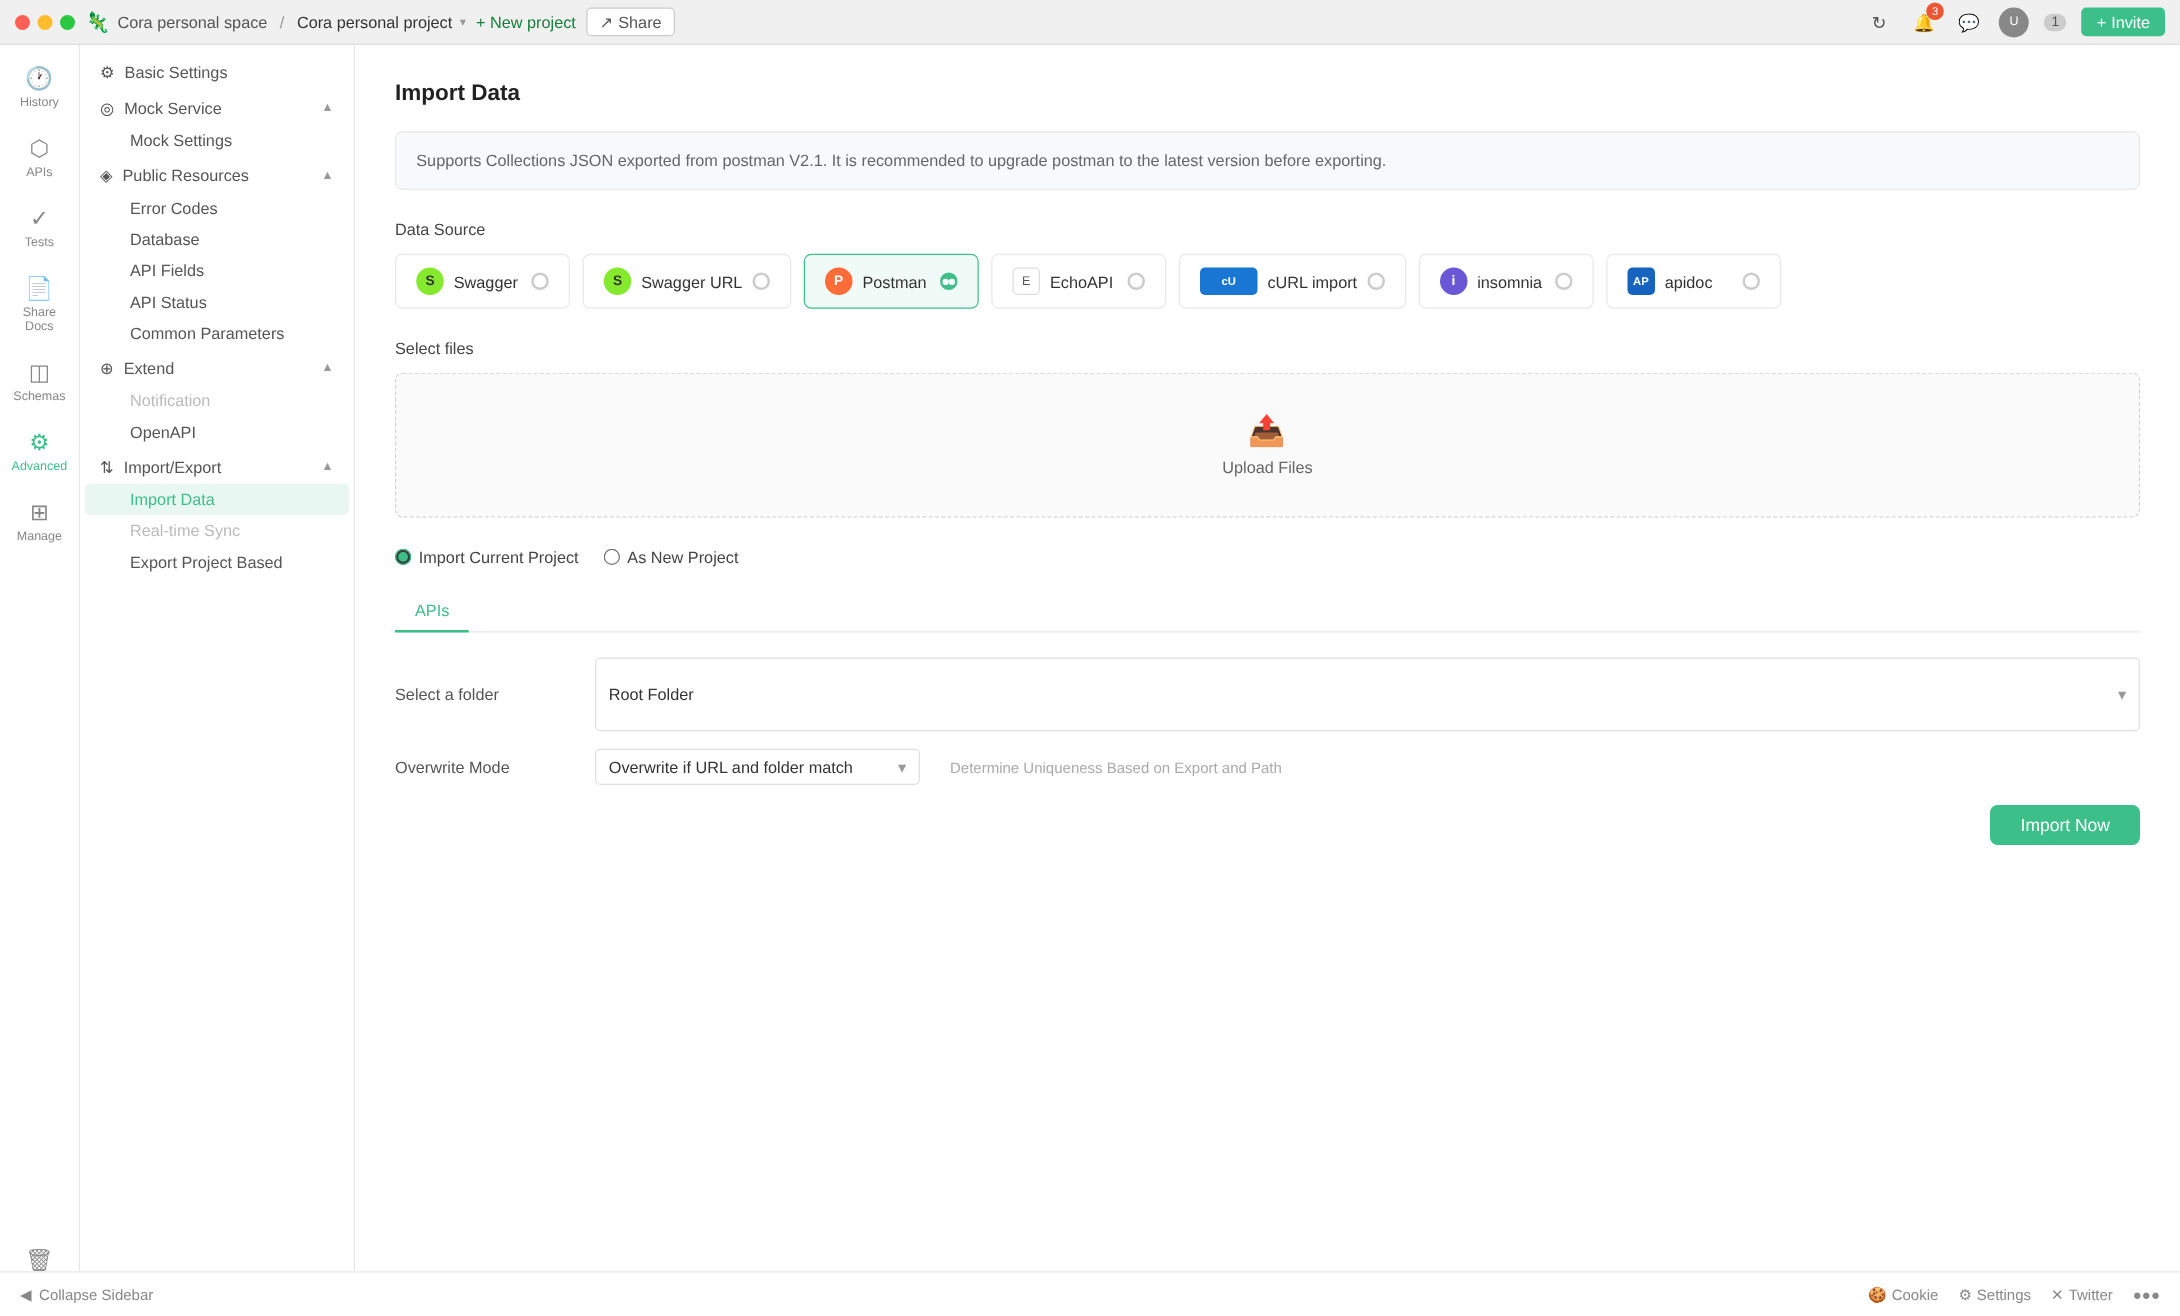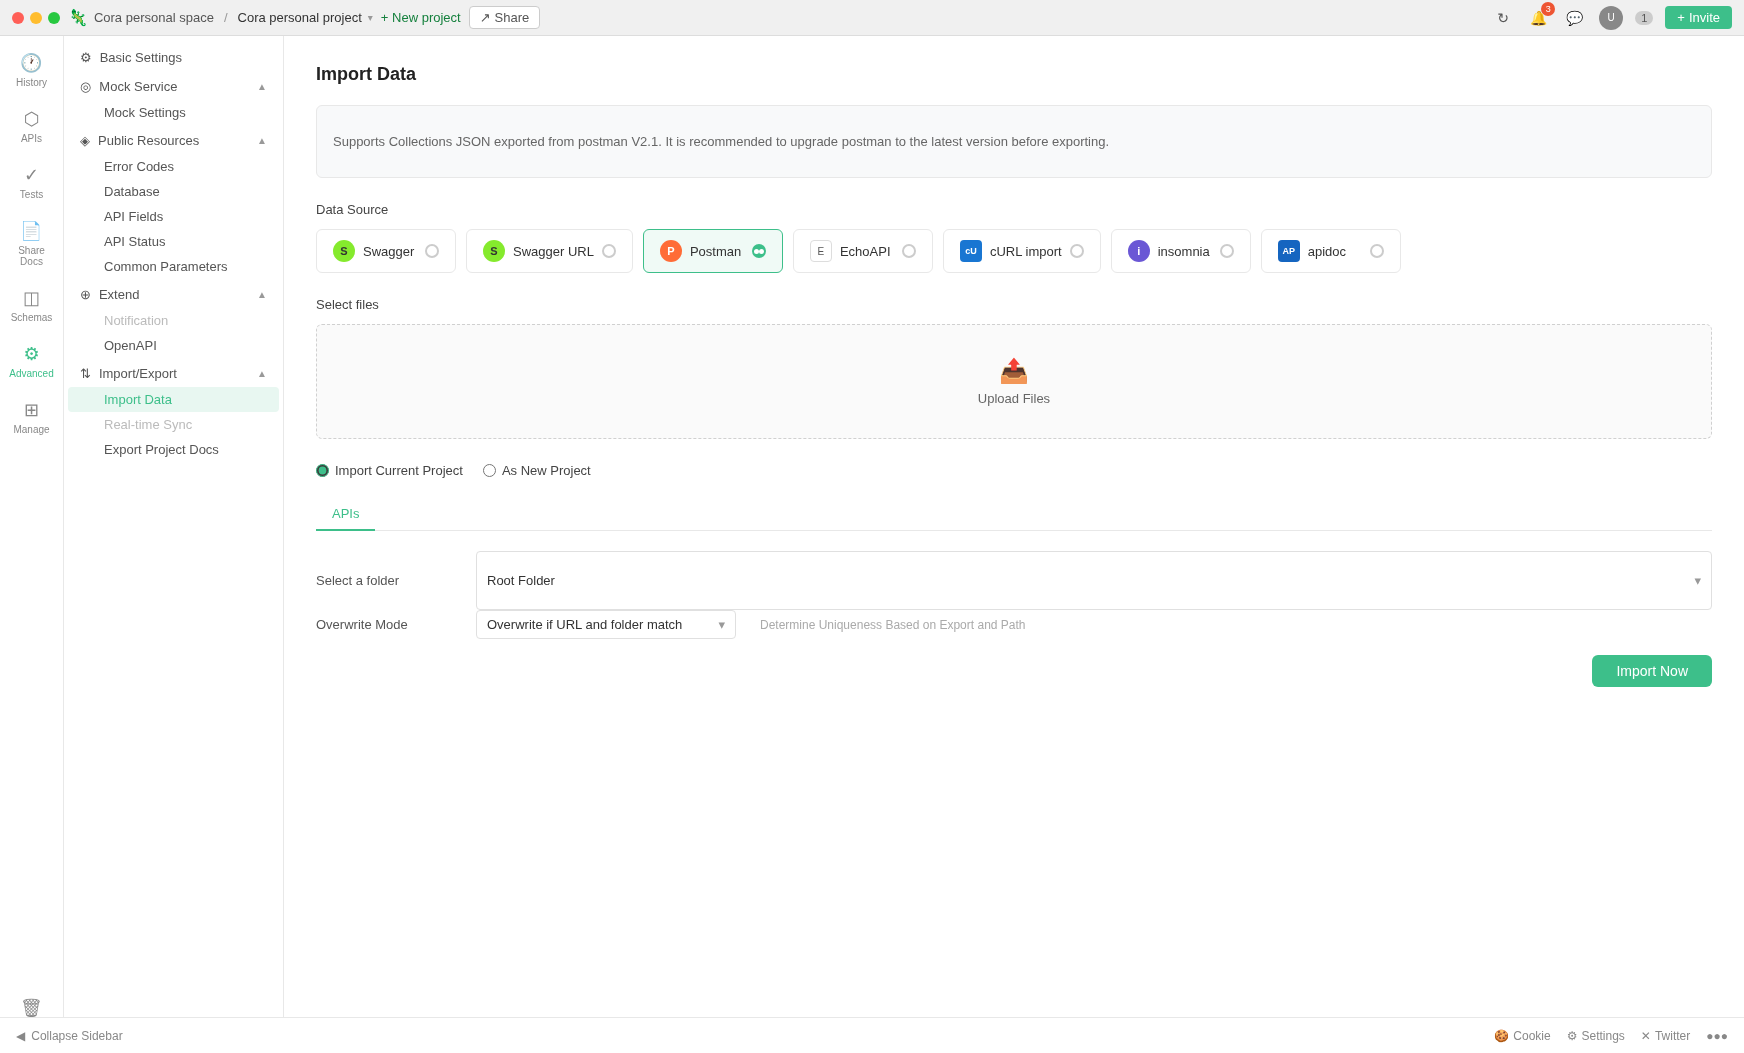--- a/index.html
+++ b/index.html
@@ -104,21 +104,21 @@
       overflow-y: auto;
       padding: 28px 32px;
     }
 
     .page-title { font-size: 18px; font-weight: 600; color: #222; margin-bottom: 20px; }
 
     .info-box {
       background: #f8f9fa;
       border: 1px solid #e8e8e8;
       border-radius: 6px;
-      padding: 28px 16px;
+      padding: 15px 16px;
       font-size: 13px;
       color: #666;
       margin-bottom: 24px;
     }
 
     .section-label { font-size: 13px; font-weight: 500; color: #444; margin-bottom: 12px; }
 
     
     .data-source-grid {
       display: flex;
@@ -188,21 +188,21 @@
       padding: 8px 16px;
       cursor: pointer;
       font-size: 13px;
       color: #888;
       border-bottom: 2px solid transparent;
       margin-bottom: -1px;
     }
     .tab.active { color: #3dbf8a; border-bottom-color: #3dbf8a; font-weight: 500; }
 
     
-    .form-row { display: flex; align-items: center; margin-bottom: 0; }
+    .form-row { display: flex; align-items: center; margin-bottom: 14px; }
     .form-label { width: 160px; font-size: 13px; color: #555; flex-shrink: 0; }
     .form-control-wrap { flex: 1; }
     .select-box {
       display: flex;
       align-items: center;
       justify-content: space-between;
       border: 1px solid #e0e0e0;
       border-radius: 4px;
       padding: 21px 10px;
       cursor: pointer;
@@ -259,21 +259,21 @@
       right: 0;
     }
     .footer-left { display: flex; align-items: center; gap: 6px; cursor: pointer; }
     .footer-right { display: flex; align-items: center; gap: 16px; }
     .footer-link { display: flex; align-items: center; gap: 4px; cursor: pointer; color: #888; }
 
     
     .swagger-icon { background: #85ea2d; border-radius: 50%; width: 22px; height: 22px; display: flex; align-items: center; justify-content: center; font-size: 11px; color: #333; font-weight: bold; }
     .postman-icon { background: #ff6c37; border-radius: 50%; width: 22px; height: 22px; display: flex; align-items: center; justify-content: center; font-size: 11px; color: white; font-weight: bold; }
     .echoapi-icon { background: #fff; border-radius: 4px; width: 22px; height: 22px; display: flex; align-items: center; justify-content: center; font-size: 10px; color: #555; border: 1px solid #ddd; }
-    .curl-icon { background: #1976d2; border-radius: 4px; width: 22px; height: 22px; display: flex; align-items: center; justify-content: center; font-size: 9px; color: white; font-weight: bold; }
+    .curl-icon { background: #1976d2; border-radius: 4px; width: 46px; height: 22px; display: flex; align-items: center; justify-content: center; font-size: 9px; color: white; font-weight: bold; }
     .insomnia-icon { background: #6a57d5; border-radius: 50%; width: 22px; height: 22px; display: flex; align-items: center; justify-content: center; font-size: 11px; color: white; font-weight: bold; }
     .apidoc-icon { background: #1565c0; border-radius: 4px; width: 22px; height: 22px; display: flex; align-items: center; justify-content: center; font-size: 9px; color: white; font-weight: bold; }
   </style>
 </head>
 <body>
 
 <div class="titlebar">
   <div class="titlebar-left">
     <div class="window-buttons">
       <button class="win-btn close"></button>
@@ -404,21 +404,21 @@
     <div class="sidebar-section">
       <div class="sidebar-section-header">
         <div class="sidebar-section-title">
           <span>⇅</span>
           <span>Import/Export</span>
         </div>
         <span class="chevron">▲</span>
       </div>
       <div class="sidebar-item active">Import Data</div>
       <div class="sidebar-item disabled">Real-time Sync</div>
-      <div class="sidebar-item">Export Project Docs</div>
+      <div class="sidebar-item">Export Project Based</div>
     </div>
 
   </div>
 
   <div class="main-content" style="padding-bottom: 60px;">
 
     <h1 class="page-title">Import Data</h1>
 
     <div class="info-box">Supports Collections JSON exported from postman V2.1. It is recommended to upgrade postman to the latest version before exporting.</div>
 

